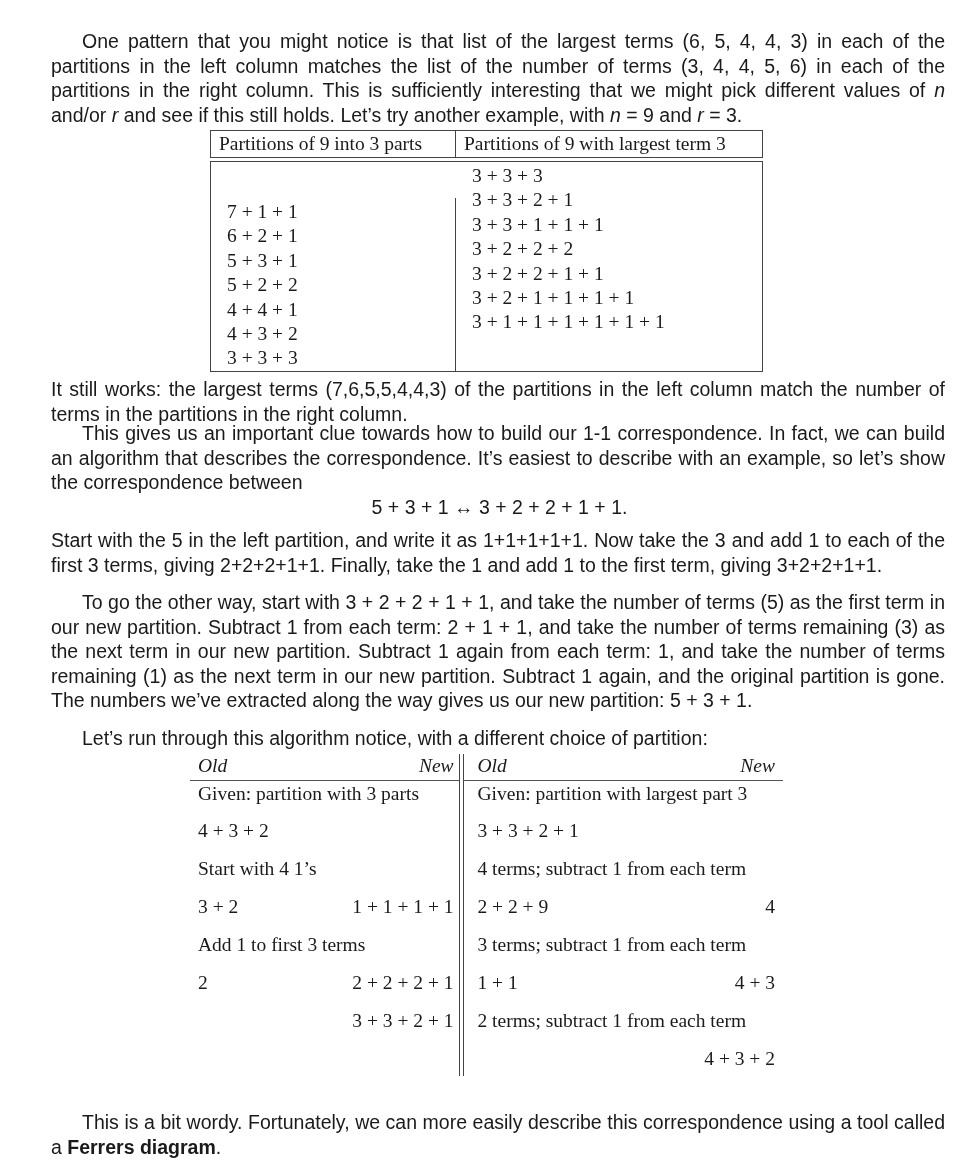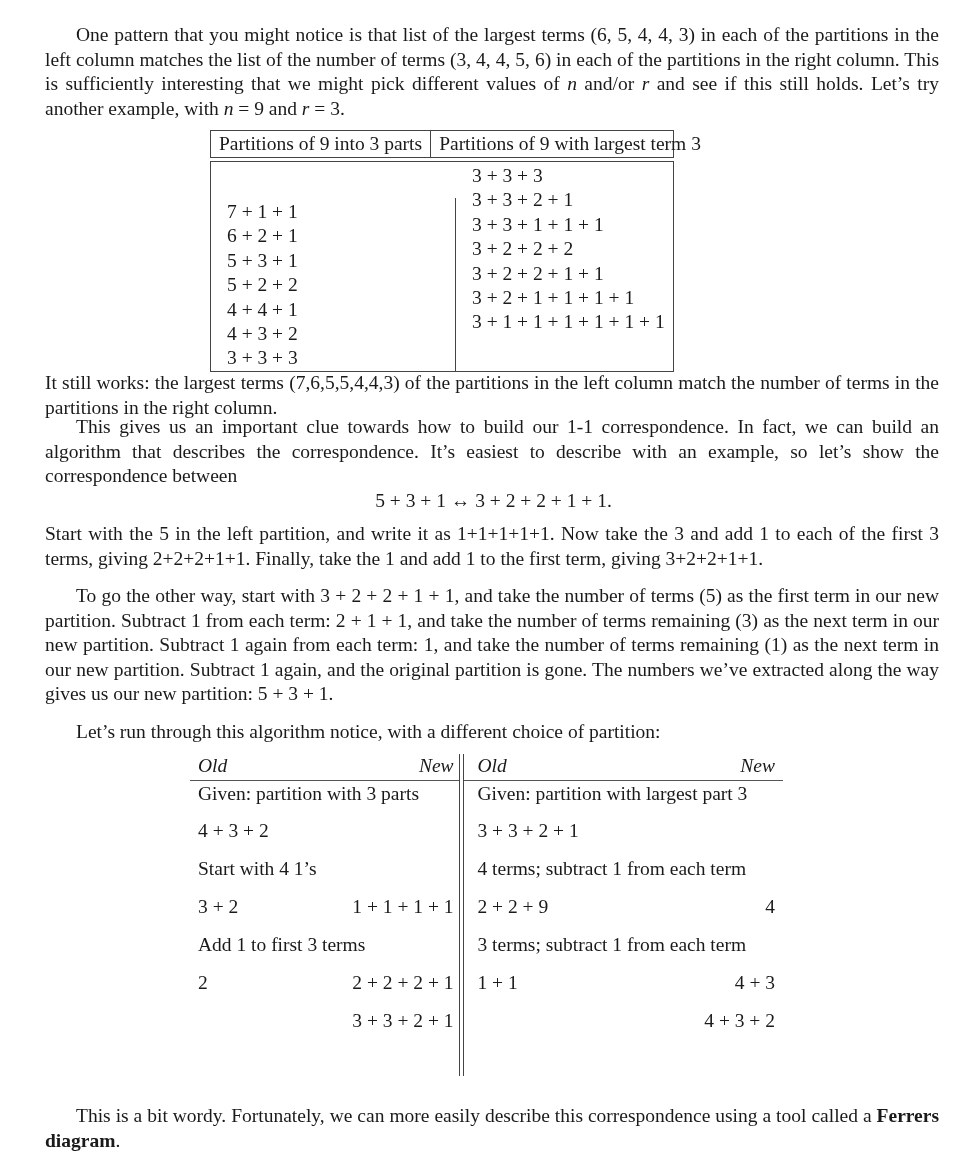--- a/index.html
+++ b/index.html
@@ -3,33 +3,33 @@
 <meta charset="utf-8">
 <style>
   html, body { margin: 0; padding: 0; background: #ffffff; }
   body {
     width: 960px; height: 1160px; position: relative; overflow: hidden;
     font-family: "DejaVu Serif", "Liberation Serif", serif;
     color: #1a1a1a;
   }
   .p {
     position: absolute; left: 39px; width: 894px;
-    font-family: Liberation Serif, serif;
+    font-family: Liberation Sans, sans-serif;
     font-size: 19.5px; line-height: 24.5px;
     text-align: justify; text-align-last: auto;
-    margin: 6px;
+    margin: 12px;
   }
   .indent { text-indent: 31px; }
   .it { font-style: italic; }
   .b { font-weight: bold; }
   .center { text-align: left; text-align-last: center; }
 
   
   .t1 {
-    position: absolute; left: 210px; top: 130px; width: 464px;
+    position: absolute; left: 210px; top: 130px; width: 553px;
     font-family: "Liberation Serif", serif; font-size: 19.5px;
   }
   .t1-head {
     display: flex; border: 1.2px solid #444; height: 26px; line-height: 26px;
   }
   .t1-head div { padding: 0 8px; white-space: nowrap; }
   .t1-head .c1 { width: 228px; border-right: 1.2px solid #444; }
   .t1-body {
     display: flex; border: 1.2px solid #444; margin-top: 3px;
   }
@@ -166,20 +166,24 @@
         </div>
       <div class="t2-row">
           <span>3 terms; subtract 1 from each term</span>
           <span></span>
         </div>
       <div class="t2-row">
           <span>1 + 1</span>
           <span>4 + 3</span>
         </div>
       <div class="t2-row">
+          <span>2 terms; subtract 1 from each term</span>
+          <span></span>
+        </div>
+      <div class="t2-row">
           <span></span>
           <span>4 + 3 + 2</span>
         </div>
     </div>
   </div>
 </div>
 
 <p class="p indent" style="top:1098px;"><span>This is a bit wordy. Fortunately, we can more easily describe this correspondence using a tool called a </span><span class="b">Ferrers diagram</span><span>.</span></p>
 
 </body></html>

